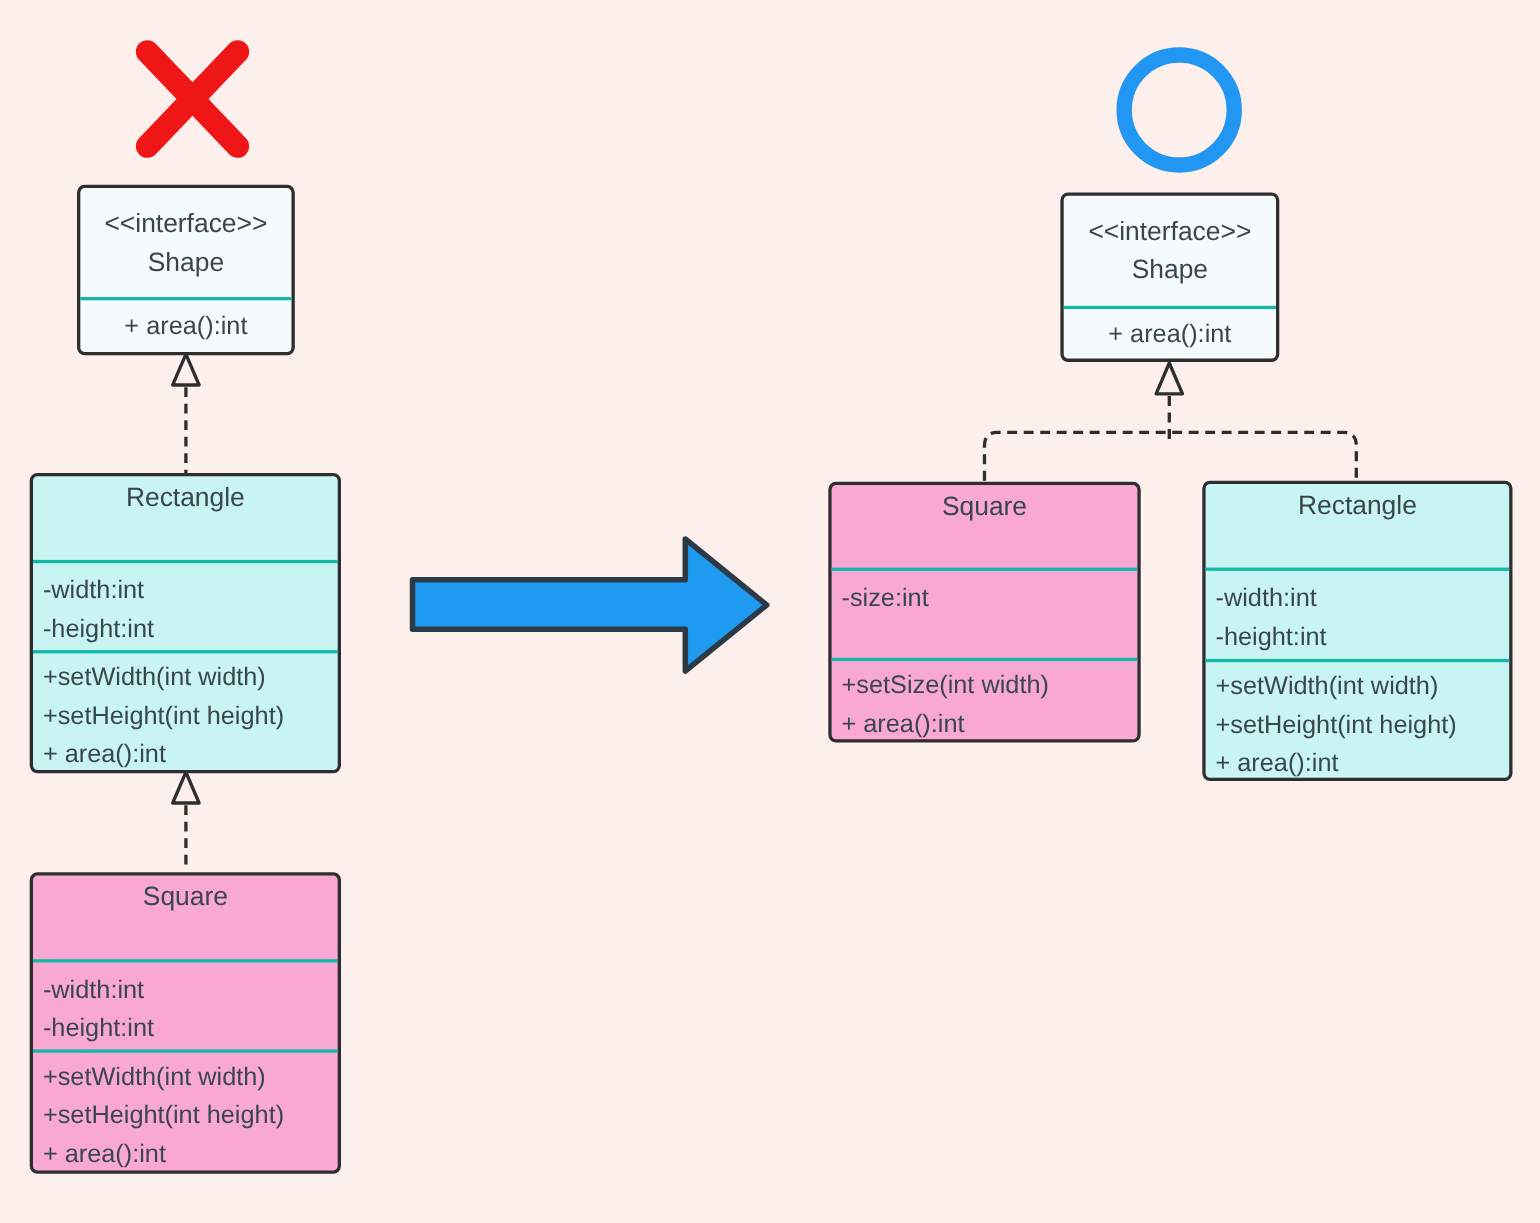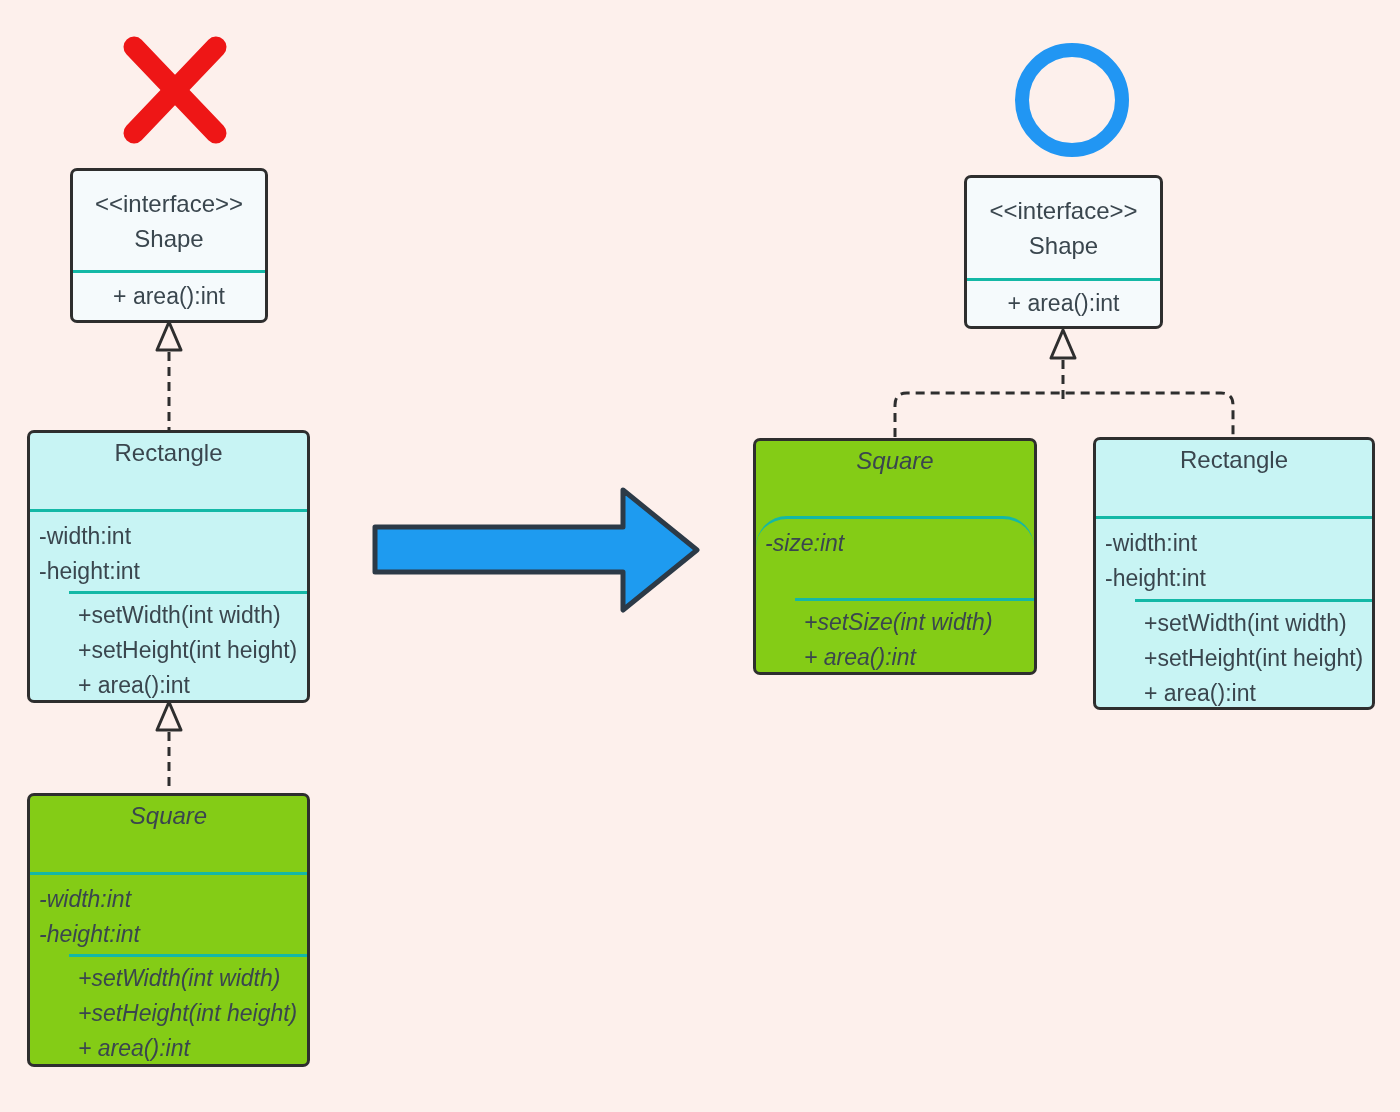--- a/index.html
+++ b/index.html
@@ -26,21 +26,21 @@
     box-sizing: border-box;
     border: 3px solid #2e2e2e;
     border-radius: 7px;
     display: flex;
     flex-direction: column;
     color: #3a464e;
     font-size: 23px;
   }
   .fill-iface  { background: #f5fafc; }
   .fill-cyan   { background: #c8f4f4; }
-  .fill-green  { background: #84cc16; font-style: italic; }
+  .fill-green  { background: #f9a8d4; }
   .compartment { box-sizing: border-box; overflow: hidden; }
   .compartment + .compartment { border-top: 3px solid #14b8a6; }
   .title-comp {
     text-align: center;
     padding-top: 6px;
     font-size: 24px;
   }
   .iface-title-comp {
     display: flex;
     flex-direction: column;
@@ -49,21 +49,21 @@
     text-align: right;
     font-size: 24px;
   }
   .iface-method-comp {
     display: flex;
     justify-content: center;
     align-items: center;
     flex: 1;
   }
   .attrs-comp  { padding: 7px 9px 0 9px; }
-  .methods-comp{ padding: 4px 9px 0 9px; flex: 1; margin-left: 39px; }
+  .methods-comp{ padding: 4px 9px 0 9px; flex: 1; }
   .line {
     height: 35px;
     line-height: 35px;
     white-space: nowrap;
   }
 </style>
 </head>
 <body>
 
 <div class="canvas">
@@ -137,21 +137,21 @@
       <div class="line">&lt;&lt;interface&gt;&gt;</div>
       <div class="line">Shape</div>
     </div>
     <div class="compartment iface-method-comp">
       <div class="line">+ area():int</div>
     </div>
   </div>
 
   <div class="uml-box fill-green" style="left:753px; top:438px; width:284px; height:237px;">
     <div class="compartment title-comp" style="height:75px;">Square</div>
-    <div class="compartment attrs-comp" style="height:82px;border-radius:31px;">
+    <div class="compartment attrs-comp" style="height:82px;">
       <div class="line">-size:int</div>
     </div>
     <div class="compartment methods-comp">
       <div class="line">+setSize(int width)</div>
       <div class="line">+ area():int</div>
     </div>
   </div>
 
   <div class="uml-box fill-cyan" style="left:1093px; top:437px; width:282px; height:273px;">
     <div class="compartment title-comp" style="height:76px;">Rectangle</div>

